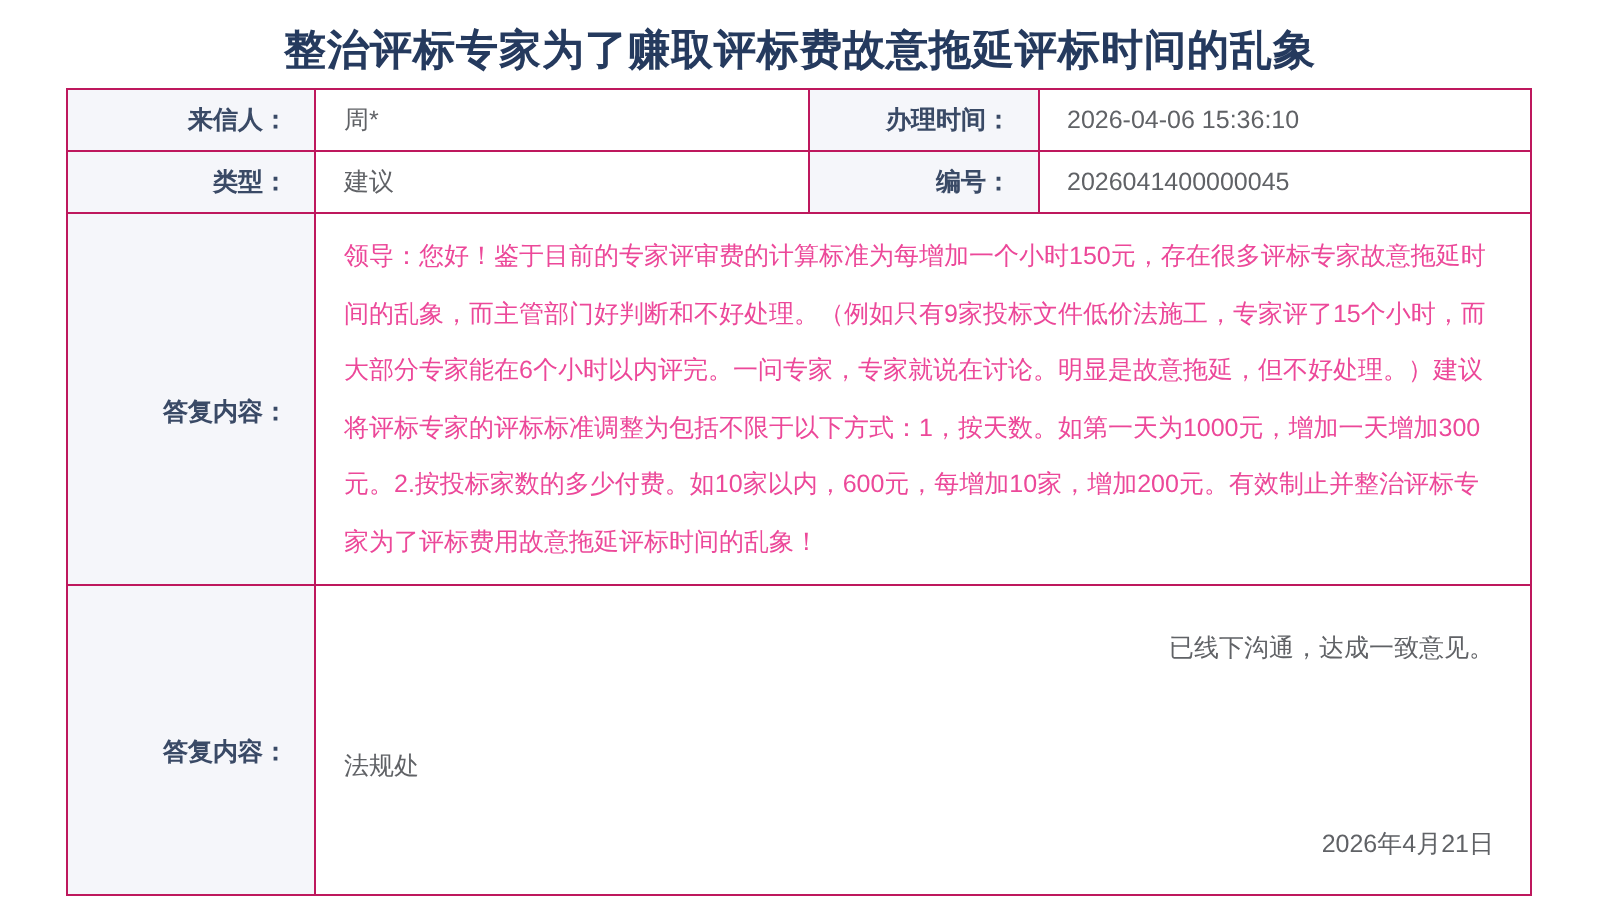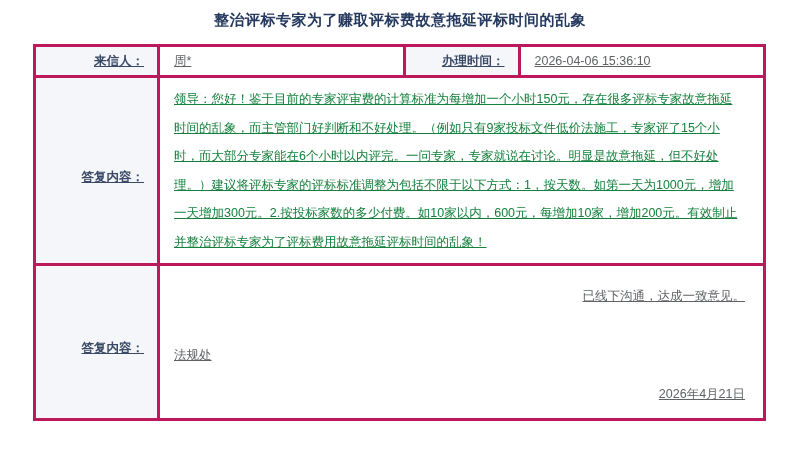--- a/index.html
+++ b/index.html
@@ -7,38 +7,37 @@
     width: 800px; height: 450px;
     background: #ffffff;
     font-family: "Liberation Sans", "DejaVu Sans", sans-serif;
     overflow: hidden;
   }
   .page { width: 800px; height: 450px; position: relative; }
 
   .page-title {
     padding-top: 11px;
     text-align: center;
-    font-size: 15px;
+    font-size: 21px;
     font-weight: bold;
     color: #253a5e;
     letter-spacing: 0.5px;
   }
 
   table.detail {
     position: absolute;
     left: 33px; top: 44px;
     width: 733px;
     border-collapse: collapse;
     table-layout: fixed;
     font-size: 12.5px;
   }
   table.detail td {
-    border: 3px solid #be185d;
+    border: 1px solid #be185d;
     vertical-align: middle;
-    text-decoration: underline;
   }
   td.lbl {
     background: #f5f6fa;
     color: #3a4a66;
     font-weight: bold;
     text-align: right;
     padding-right: 13px;
     width: 124px;
   }
   td.lbl2 { width: 115px; }
@@ -53,21 +52,21 @@
   tr.r-content td { height: 145px; }
   tr.r-reply td { height: 155px; }
   td.top {
     vertical-align: top;
     padding-top: 13px;
   }
   td.content-cell {
     vertical-align: top;
     padding: 7px 20px 7px 14px;
     line-height: 28.5px;
-    color: #15803d;
+    color: #ec4899;
   }
   td.reply-cell {
     vertical-align: top;
     padding: 13px 18px 7px 14px;
     color: #606266;
   }
   .reply-text { text-align: right; }
   .sig-org   { text-align: left; margin-top: 42px; }
   .sig-date  { text-align: right; margin-top: 22px; }
 </style>
@@ -79,20 +78,26 @@
   <div class="page-title">整治评标专家为了赚取评标费故意拖延评标时间的乱象</div>
 
   <table class="detail">
     <tbody>
         <tr class="r-small">
       <td class="lbl">来信人：</td>
       <td class="val">周*</td>
       <td class="lbl lbl2">办理时间：</td>
       <td class="val">2026-04-06 15:36:10</td>
     </tr>
+    <tr class="r-small">
+      <td class="lbl">类型：</td>
+      <td class="val">建议</td>
+      <td class="lbl lbl2">编号：</td>
+      <td class="val">2026041400000045</td>
+    </tr>
     <tr class="r-content">
       <td class="lbl top">答复内容：</td>
       <td class="val content-cell" colspan="3">领导：您好！鉴于目前的专家评审费的计算标准为每增加一个小时150元，存在很多评标专家故意拖延时间的乱象，而主管部门好判断和不好处理。（例如只有9家投标文件低价法施工，专家评了15个小时，而大部分专家能在6个小时以内评完。一问专家，专家就说在讨论。明显是故意拖延，但不好处理。）建议将评标专家的评标标准调整为包括不限于以下方式：1，按天数。如第一天为1000元，增加一天增加300元。2.按投标家数的多少付费。如10家以内，600元，每增加10家，增加200元。有效制止并整治评标专家为了评标费用故意拖延评标时间的乱象！</td>
     </tr>
     <tr class="r-reply">
       <td class="lbl top">答复内容：</td>
       <td class="val reply-cell" colspan="3">
         <div class="reply-text">已线下沟通，达成一致意见。</div>
         <div class="sig-org">法规处</div>
         <div class="sig-date">2026年4月21日</div>

